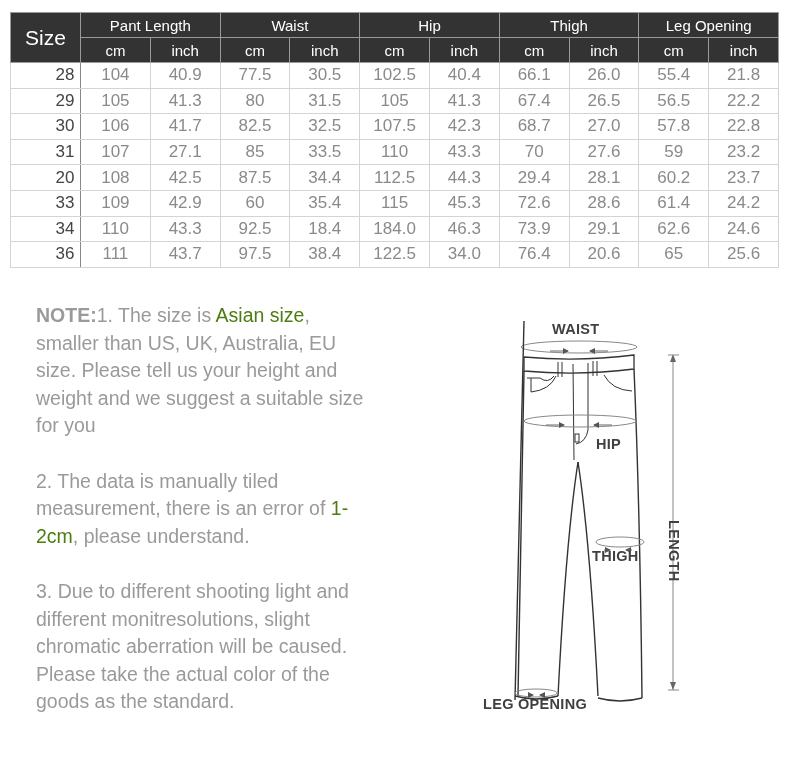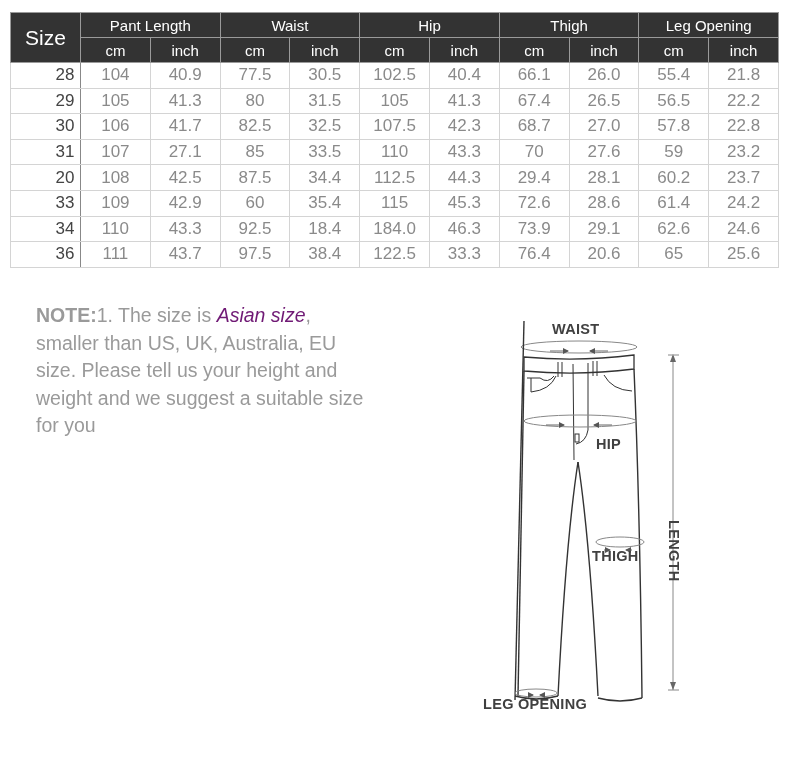--- a/index.html
+++ b/index.html
@@ -5,21 +5,21 @@
   html, body { margin:0; padding:0; background:#ffffff; }
   body { width:790px; height:769px; position:relative; overflow:hidden; font-family:"Liberation Sans", sans-serif; }
   .size-table { position:absolute; left:10px; top:12px; width:769px; border-collapse:collapse; table-layout:fixed; }
   .size-table th { background:#333333; color:#ffffff; font-weight:normal; font-size:15px; border:1px solid #9a9a9a; height:24px; padding:0; text-align:center; }
   .size-table th.size-head { font-size:21px; }
   .size-table td { border:1px solid #d4d4d4; color:#8a8a8a; font-size:17px; text-align:center; height:24.6px; padding:0; }
   .size-table td.size-cell { color:#444444; border-right:1px solid #888888;padding-left:39px; }
   .notes { position:absolute; left:36px; top:302px; width:340px; font-size:19.5px; line-height:27.5px; color:#9a9a9a; }
   .notes p { margin:0 0 28px 0; }
   .notes .bold { font-weight:bold;margin-top:36px; }
-  .notes .red { color:#701a75;font-style:italic; }
+  .notes .red { color:#4d7c0f; }
   .diagram { position:absolute; left:470px; top:310px; width:240px; height:420px; }
   .lbl { position:absolute; font-weight:bold; color:#404040; font-size:14.5px; letter-spacing:0.3px; }
 </style>
 </head>
 <body>
 
 <table class="size-table">
   <colgroup>
     <col style="width:70px">
     <col>
@@ -147,31 +147,33 @@
         <td>62.6</td>
         <td>24.6</td>
       </tr>
       <tr>
         <td class="size-cell">36</td>
         <td>111</td>
         <td>43.7</td>
         <td>97.5</td>
         <td>38.4</td>
         <td>122.5</td>
-        <td>33.3</td>
+        <td>34.0</td>
         <td>76.4</td>
         <td>20.6</td>
         <td>65</td>
         <td>25.6</td>
       </tr>
     </tbody>
 </table>
 
 <div class="notes">
   <p><span class="bold">NOTE:</span><span>1. The size is </span><span class="red">Asian size</span><span>, smaller than US, UK, Australia, EU size. Please tell us your height and weight and we suggest a suitable size for you</span></p>
+  <p><span>2. The data is manually tiled measurement, there is an error of </span><span class="red">1-2cm</span><span>, please understand.</span></p>
+  <p>3. Due to different shooting light and different monitresolutions, slight chromatic aberration will be caused. Please take the actual color of the goods as the standard.</p>
 </div>
 
 <div class="diagram">
   <svg width="240" height="420" viewBox="0 0 240 420">
     <defs>
       <marker id="ah" markerWidth="6" markerHeight="6" refX="5" refY="3" orient="auto">
         <path d="M0,0 L6,3 L0,6 z" fill="#555"></path>
       </marker>
     </defs>
 

